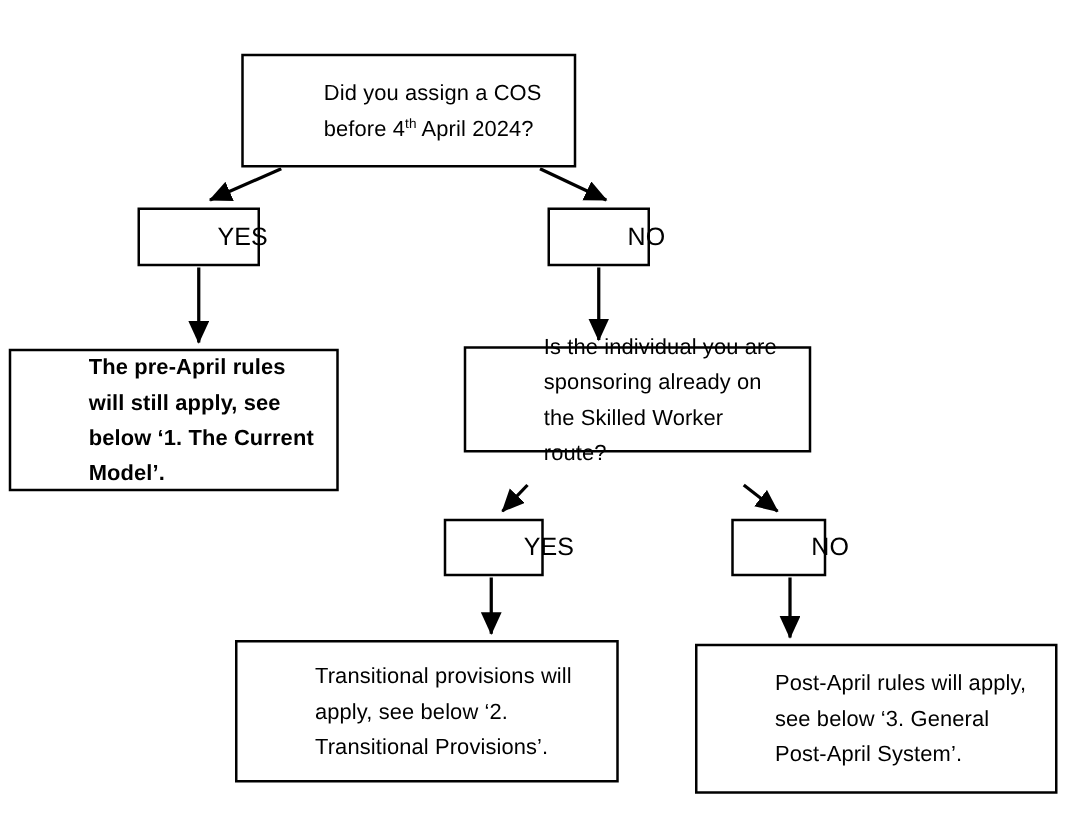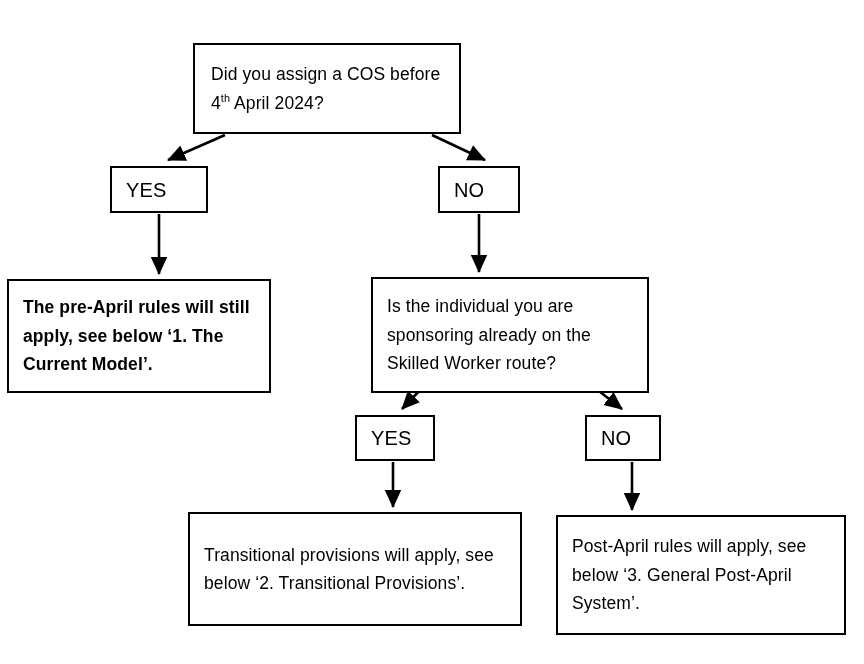--- a/index.html
+++ b/index.html
@@ -31,20 +31,21 @@
     pointer-events: none;
   }
   .node {
     position: absolute;
     box-sizing: border-box;
     border: 2.5px solid #000000;
     background: #ffffff;
     display: flex;
     flex-direction: column;
     justify-content: center;
+    padding-left: 48px;
   }
   .node .text {
     font-size: 17.5px;
     line-height: 1.62;
     letter-spacing: 0.1px;
     white-space: pre-line;
   }
   .decision .text, .outcome .text {
     padding: 0 14px;
   }
@@ -55,24 +56,24 @@
     font-size: 20px;
     padding: 0 14px;
     line-height: 1.3;
   }
   
   #node-q1   { left: 193px; top: 43px;  width: 268px; height: 91px; }
   #node-q1 .text { padding: 0 16px; }
   #node-yes1 { left: 110px; top: 166px; width: 98px;  height: 47px; }
   #node-no1  { left: 438px; top: 166px; width: 82px;  height: 47px; }
   #node-out1 { left: 7px;   top: 279px; width: 264px; height: 114px; font-weight: bold; }
-  #node-q2   { left: 371px; top: 277px; width: 278px; height: 116px; }
+  #node-q2   { left: 371px; top: 277px; width: 278px; height: 85px; }
   #node-yes2 { left: 355px; top: 415px; width: 80px;  height: 46px; }
   #node-no2  { left: 585px; top: 415px; width: 76px;  height: 46px; }
-  #node-out2 { left: 188px; top: 512px; width: 334px; height: 114px; }
+  #node-out2 { left: 188px; top: 512px; width: 307px; height: 114px; }
   #node-out3 { left: 556px; top: 515px; width: 290px; height: 120px; }
 
   sup {
     font-size: 0.62em;
     vertical-align: super;
     line-height: 0;
   }
 </style>
 </head>
 <body>

